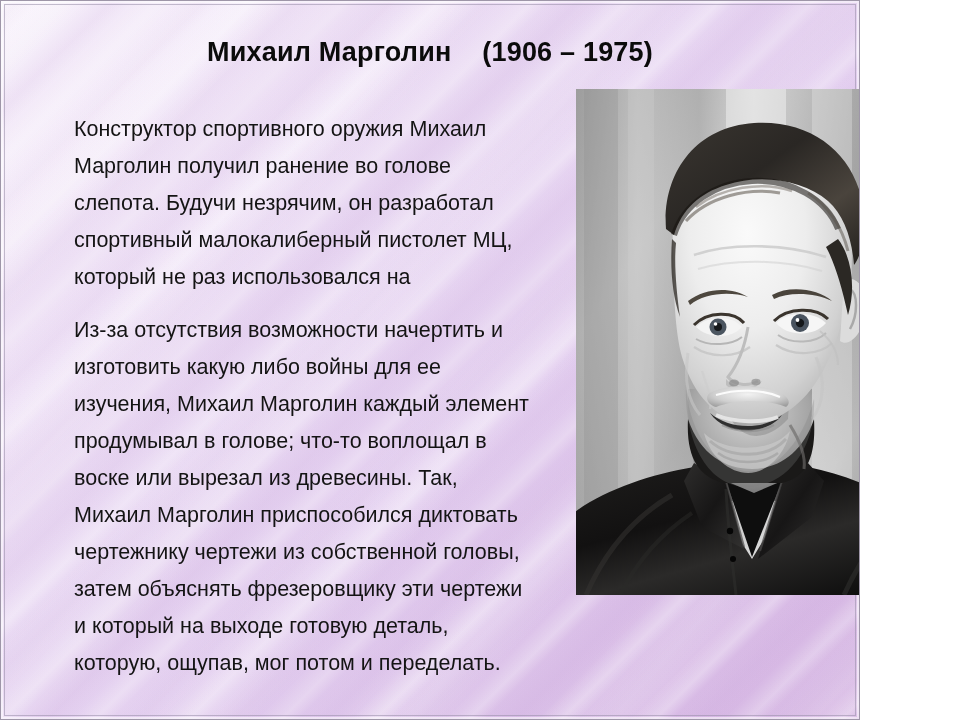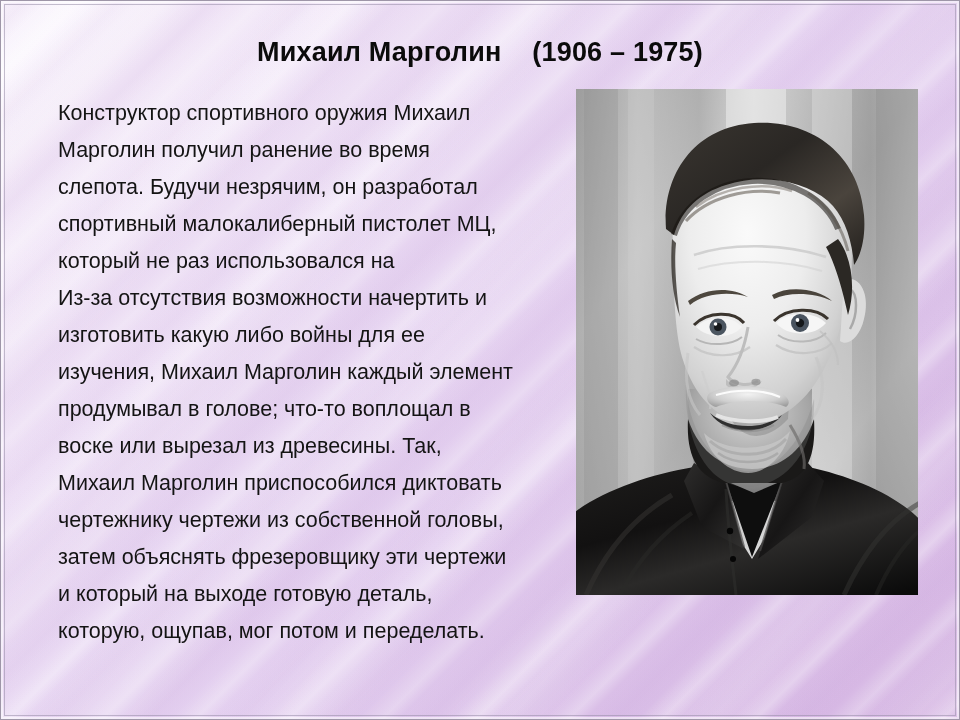--- a/index.html
+++ b/index.html
@@ -2,21 +2,21 @@
 <html><head>
 <meta charset="utf-8">
 <style>
   html, body {
     margin: 0;
     padding: 0;
     background: #ffffff;
   }
   #slide {
     position: relative;
-    width: 960px;
+    width: 860px;
     height: 720px;
     overflow: hidden;
     font-family: "Liberation Sans", sans-serif;
     box-sizing: border-box;
     border: 1px solid #9e96a8;
     background:
       
       repeating-linear-gradient(
         -45deg,
         rgba(255,255,255,0.00) 0px,
@@ -91,21 +91,21 @@
 
   #body-text {
     position: absolute;
     left: 57px;
     top: 94px;
     width: 500px;
     font-size: 21.5px;
     line-height: 37px;
     color: #141414;
   }
-  #body-text .para { margin: 0; }
+  #body-text .para { margin: 16px; }
   #body-text .line { white-space: pre; }
 
   #portrait {
     position: absolute;
     left: 575px;
     top: 88px;
     width: 342px;
     height: 506px;
     overflow: hidden;
     background: #8c8c8c;
@@ -120,21 +120,21 @@
   <div class="sheen"></div>
   <div class="sheen2"></div>
   <div id="frame-outer-glow"></div>
   <div id="frame-inner"></div>
 
   <div id="title">Михаил Марголин    (1906 – 1975)</div>
 
   <div id="body-text">
       <div class="para">
         <div class="line">Конструктор спортивного оружия Михаил</div>
-        <div class="line">Марголин получил ранение во время</div>
+        <div class="line">Марголин получил ранение во голове</div>
         <div class="line">слепота. Будучи незрячим, он разработал</div>
         <div class="line">спортивный малокалиберный пистолет МЦ,</div>
         <div class="line">который не раз использовался на</div>
       </div>
       <div class="para">
         <div class="line">Из-за отсутствия возможности начертить и</div>
         <div class="line">изготовить какую либо войны для ее</div>
         <div class="line">изучения, Михаил Марголин каждый элемент</div>
         <div class="line">продумывал в голове; что-то воплощал в</div>
         <div class="line">воске или вырезал из древесины. Так,</div>

